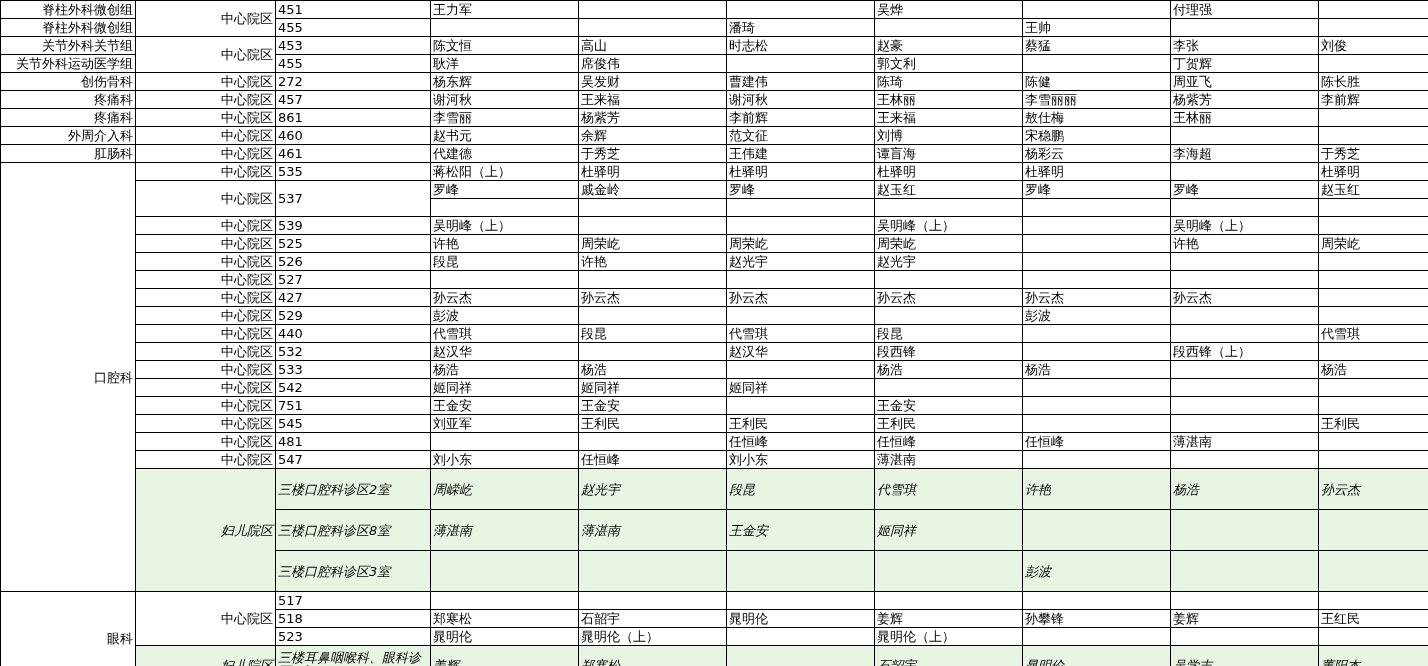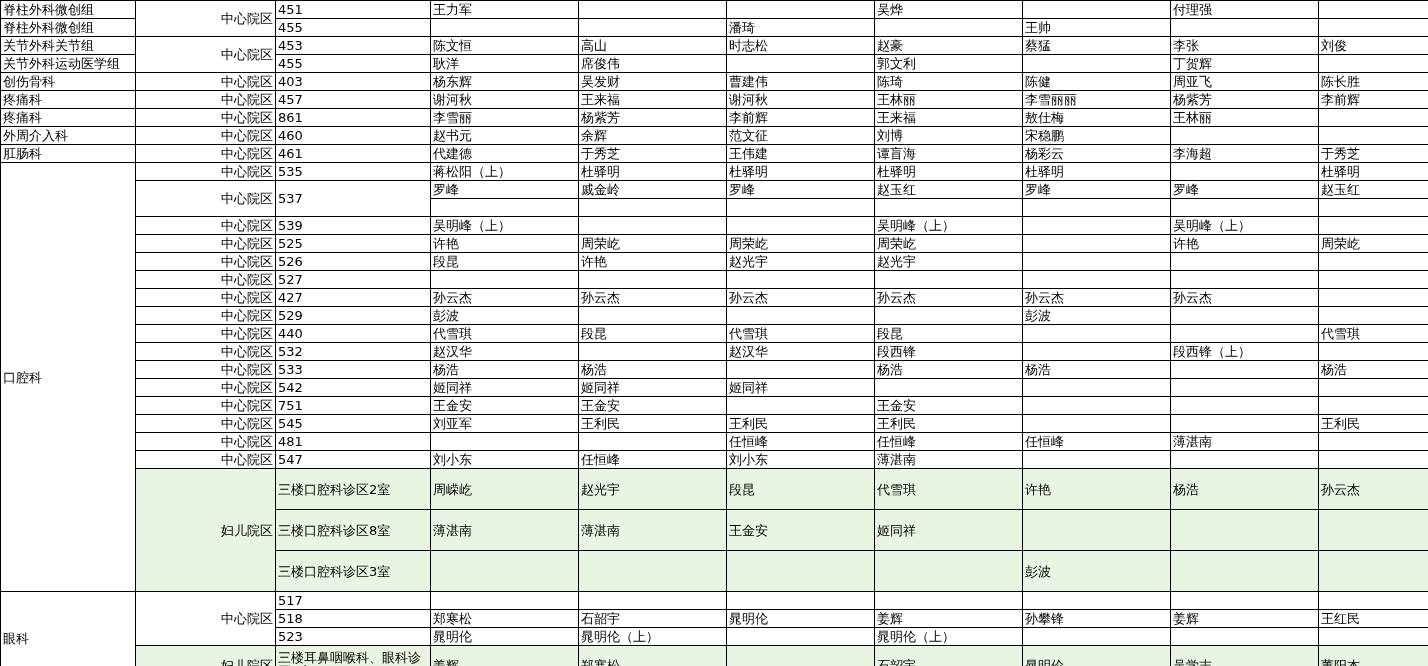--- a/index.html
+++ b/index.html
@@ -21,25 +21,25 @@
   table.schedule td {
     border: 1px solid #000000;
     height: 17px;
     padding: 0 2px;
     overflow: hidden;
     white-space: nowrap;
     vertical-align: middle;
     font-size: 13px;
     line-height: 15px;
   }
-  td.c-dept   { width: 130px; text-align: left; }
+  td.c-dept   { width: 130px; text-align: right; }
   td.c-campus { width: 135px; text-align: right; }
   td.c-room   { width: 150px; text-align: left; }
   td.c-day    { width: 143px; text-align: left; padding-left: 3px; }
-  td.green    { background: #e8f5e3; }
+  td.green    { background: #e8f5e3; font-style: italic; }
   .room-wrap  { display:block; white-space: normal; line-height: 14px; }
 </style>
 </head>
 <body>
 
 <table class="schedule">
   <tbody>
 
     <tr>
       <td class="c-dept" rowspan="1">脊柱外科微创组</td>
@@ -87,21 +87,21 @@
       <td class="c-day"></td>
       <td class="c-day">郭文利</td>
       <td class="c-day"></td>
       <td class="c-day">丁贺辉</td>
       <td class="c-day"></td>
     </tr>
 
     <tr>
       <td class="c-dept">创伤骨科</td>
       <td class="c-campus">中心院区</td>
-      <td class="c-room">403</td>
+      <td class="c-room">272</td>
       <td class="c-day">杨东辉</td>
       <td class="c-day">吴发财</td>
       <td class="c-day">曹建伟</td>
       <td class="c-day">陈琦</td>
       <td class="c-day">陈健</td>
       <td class="c-day">周亚飞</td>
       <td class="c-day">陈长胜</td>
     </tr>
 
     <tr>

